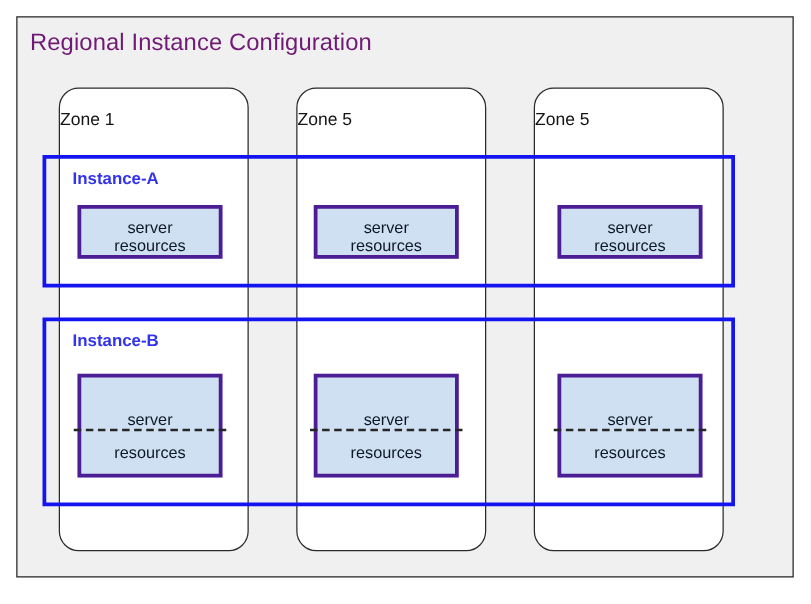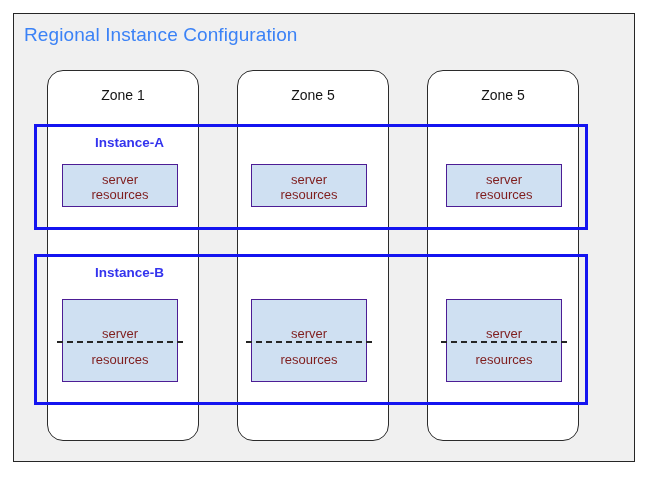--- a/index.html
+++ b/index.html
@@ -30,21 +30,21 @@
     background: #f0f0f0;
     border: 1px solid #262626;
     box-sizing: border-box;
   }
 
   .region-title {
     position: absolute;
     left: 24px;
     top: 24px;
     font-size: 19px;
-    color: #3b82f6;
+    color: #701a75;
     white-space: nowrap;
     letter-spacing: 0.1px;
   }
 
   
   .zone-box {
     position: absolute;
     top: 70px;
     width: 152px;
     height: 371px;
@@ -55,21 +55,21 @@
   }
   .zone-1 { left: 47px; }
   .zone-2 { left: 237px; }
   .zone-3 { left: 427px; }
 
   .zone-label {
     position: absolute;
     top: 16px;
     left: 0;
     width: 100%;
-    text-align: center;
+    text-align: left;
     font-size: 14px;
     color: #131313;
   }
 
   
   .instance-band {
     position: absolute;
     left: 34px;
     width: 554px;
     border: 3px solid #1414f0;
@@ -86,32 +86,31 @@
   }
 
   .instance-label {
     position: absolute;
     left: 21px;
     top: 8px;
     font-size: 13.5px;
     font-weight: bold;
     color: #3333ee;
     white-space: nowrap;
-    margin-left: 37px;
   }
 
   
   .resource-box {
     position: absolute;
     background: #cfe0f2;
-    border: 1px solid #4c1d95;
+    border: 3px solid #4c1d95;
     box-sizing: border-box;
     text-align: center;
     font-size: 13px;
-    color: #7f1d1d;
+    color: #0f172a;
     line-height: 15px;
   }
 
   .resource-a {
     top: 164px;
     width: 116px;
     height: 43px;
     padding-top: 7px;
   }
   .a-z1 { left: 62px; }

